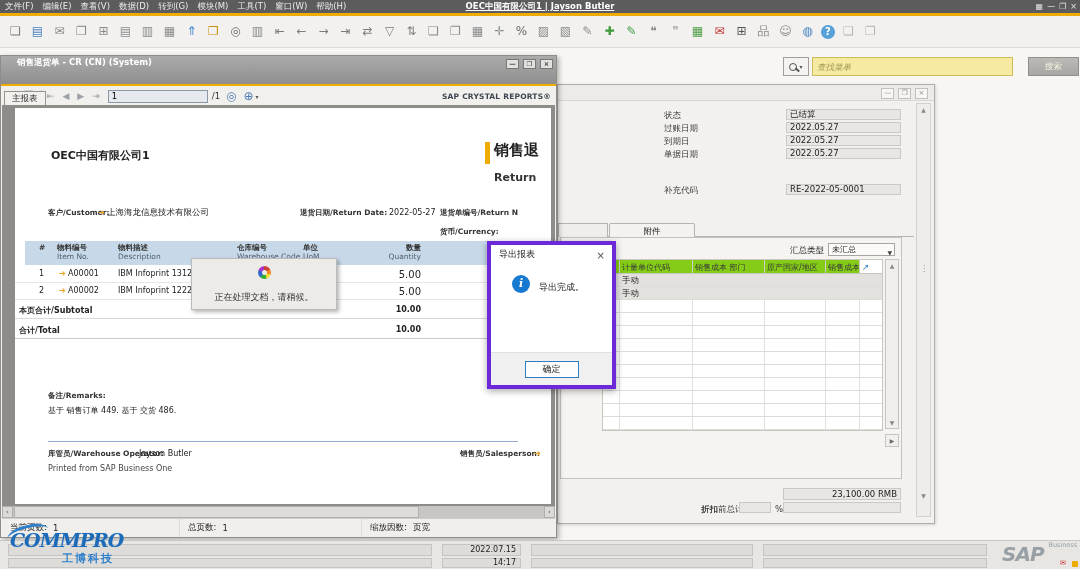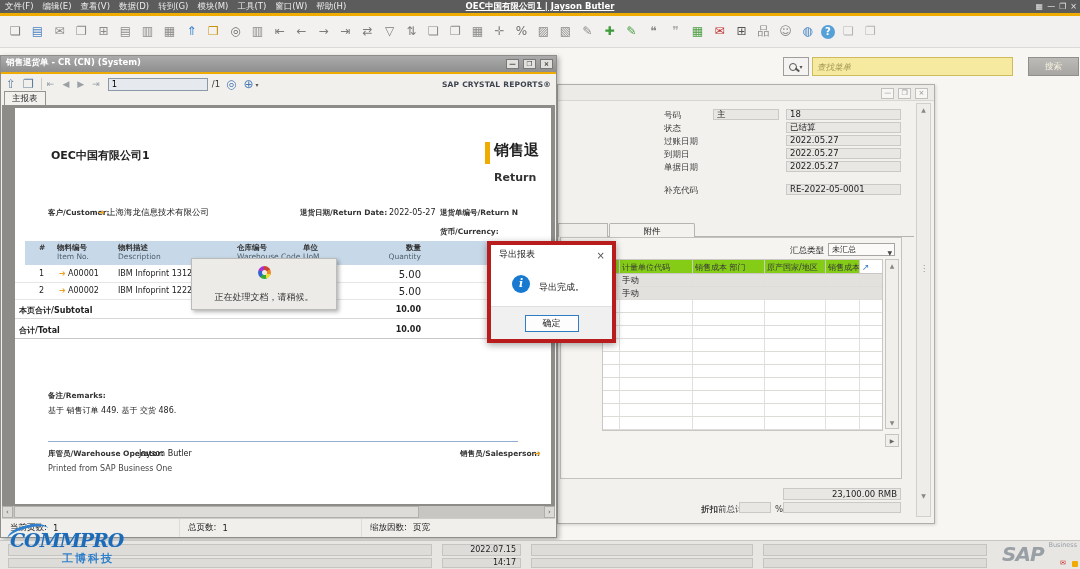--- a/index.html
+++ b/index.html
@@ -76,22 +76,22 @@
   .tot-box{position:absolute;background:#e9e7e4;border:1px solid #cbc9c5;font-size:8.5px;line-height:10px;padding:0 3px;}
   .b1-scroll{position:absolute;left:358px;top:18px;width:15px;height:414px;background:#efedea;border:1px solid #d2d0cc;
              font-size:6px;color:#8a8884;text-align:center;}
   .b1-scroll .up{position:absolute;top:2px;left:0;right:0;}
   .b1-scroll .grip{position:absolute;top:160px;left:0;right:0;font-size:8px;letter-spacing:-1px;}
   .b1-scroll .dn{position:absolute;top:388px;left:0;right:0;}
 
   
   .cr{position:absolute;left:0;top:55px;width:557px;height:483px;background:#f1f0ed;border:1px solid #8f8d89;
       box-shadow:2px 2px 5px rgba(0,0,0,.3);}
-  .cr-title{height:16px;background:linear-gradient(#ababab,#8e8e8e);color:#fff;font-size:8.5px;font-weight:bold;
-            line-height:13px;padding-left:5px;position:relative;}
+  .cr-title{height:28px;background:linear-gradient(#ababab,#8e8e8e);color:#fff;font-size:8.5px;font-weight:bold;
+            line-height:13px;padding-left:16px;position:relative;}
   .cr-controls{position:absolute;right:3px;top:1px;}
   .wbtn2{display:inline-block;width:13px;height:10px;background:#e3e1de;border:1px solid #7a7876;color:#3a3a3a;
          font-size:6.5px;line-height:8px;text-align:center;margin-left:1px;}
   .cr-gold{height:2px;background:#f0ab00;}
   .cr-tools{height:20px;display:flex;align-items:center;padding:0 5px;position:relative;}
   .cr-ico{font-size:12px;color:#5f7d9c;margin-right:7px;}
   .cr-sep{width:1px;height:12px;background:#c8c6c2;margin:0 5px 0 0;}
   .nav-ico{font-size:9px;color:#9aa0a6;margin-right:8px;}
   .pg{width:100px;height:13px;background:#e6e9ed;border:1px solid #8a98a8;font-size:8.5px;padding:0 3px;
       font-family:"DejaVu Sans",sans-serif;}
@@ -139,21 +139,21 @@
   .cr-hscroll{position:absolute;left:1px;top:450px;width:553px;height:12px;background:#c8c6c3;}
   .hs-btn{position:absolute;top:0;width:11px;height:12px;background:#dcdad7;border:1px solid #b0aeab;
           font-size:7px;text-align:center;line-height:10px;color:#555;}
   .hs-thumb{position:absolute;left:12px;top:0;width:405px;height:12px;background:#dedcd9;border:1px solid #b2b0ad;}
   .cr-status{position:absolute;left:1px;top:462px;width:553px;height:19px;background:#f0efec;border-top:1px solid #cfcdc9;
              display:flex;align-items:center;font-size:8.5px;color:#222;}
   .cs-cell{height:100%;display:flex;align-items:center;gap:6px;padding-left:8px;border-right:1px solid #dedcd8;}
   .cs1{width:178px;} .cs2{width:182px;} .cs3{width:190px;border-right:none;}
 
   
-  .dlg{position:absolute;left:487px;top:241px;width:129px;height:102px;border:4px solid #b91c1c;background:#fff;
+  .dlg{position:absolute;left:487px;top:241px;width:129px;height:148px;border:4px solid #6d28d9;background:#fff;
        box-shadow:0 2px 7px rgba(0,0,0,.35);z-index:9;}
   .dlg-title{height:18px;position:relative;font-size:9px;color:#222;line-height:18px;padding-left:8px;}
   .dlg-close{position:absolute;right:7px;top:2px;font-size:10px;color:#555;}
   .dlg-body{position:relative;height:64px;}
   .dlg-icon{position:absolute;left:21px;top:12px;width:18px;height:18px;border-radius:50%;background:#1779d0;color:#fff;
             font-size:11px;font-weight:bold;font-style:italic;text-align:center;line-height:17px;
             font-family:"DejaVu Serif",serif;}
   .dlg-msg{position:absolute;left:48px;top:18px;font-size:9px;color:#222;}
   .dlg-footer{position:absolute;bottom:0;left:0;right:0;height:33px;background:#f0f0f0;border-top:1px solid #e0e0e0;}
   .dlg-ok{position:absolute;left:50%;transform:translateX(-50%);top:8px;width:54px;height:17px;background:#fdfdfd;
@@ -262,25 +262,20 @@
   <div class="b1">
     <div class="b1-title">
       <span class="b1-controls">
         <span class="wbtn">—</span>
         <span class="wbtn">❐</span>
         <span class="wbtn">×</span>
       </span>
     </div>
 
     <div class="b1-form">
-      <div class="frow">
-        <span class="flabel">号码</span>
-        <span class="combo">主</span>
-        <span class="vbox">18</span>
-      </div>
       <div>
 
           <div class="frow">
             <span class="flabel">状态</span>
             <span class="vbox">已结算</span>
           </div>
 
           <div class="frow">
             <span class="flabel">过账日期</span>
             <span class="vbox">2022.05.27</span>

